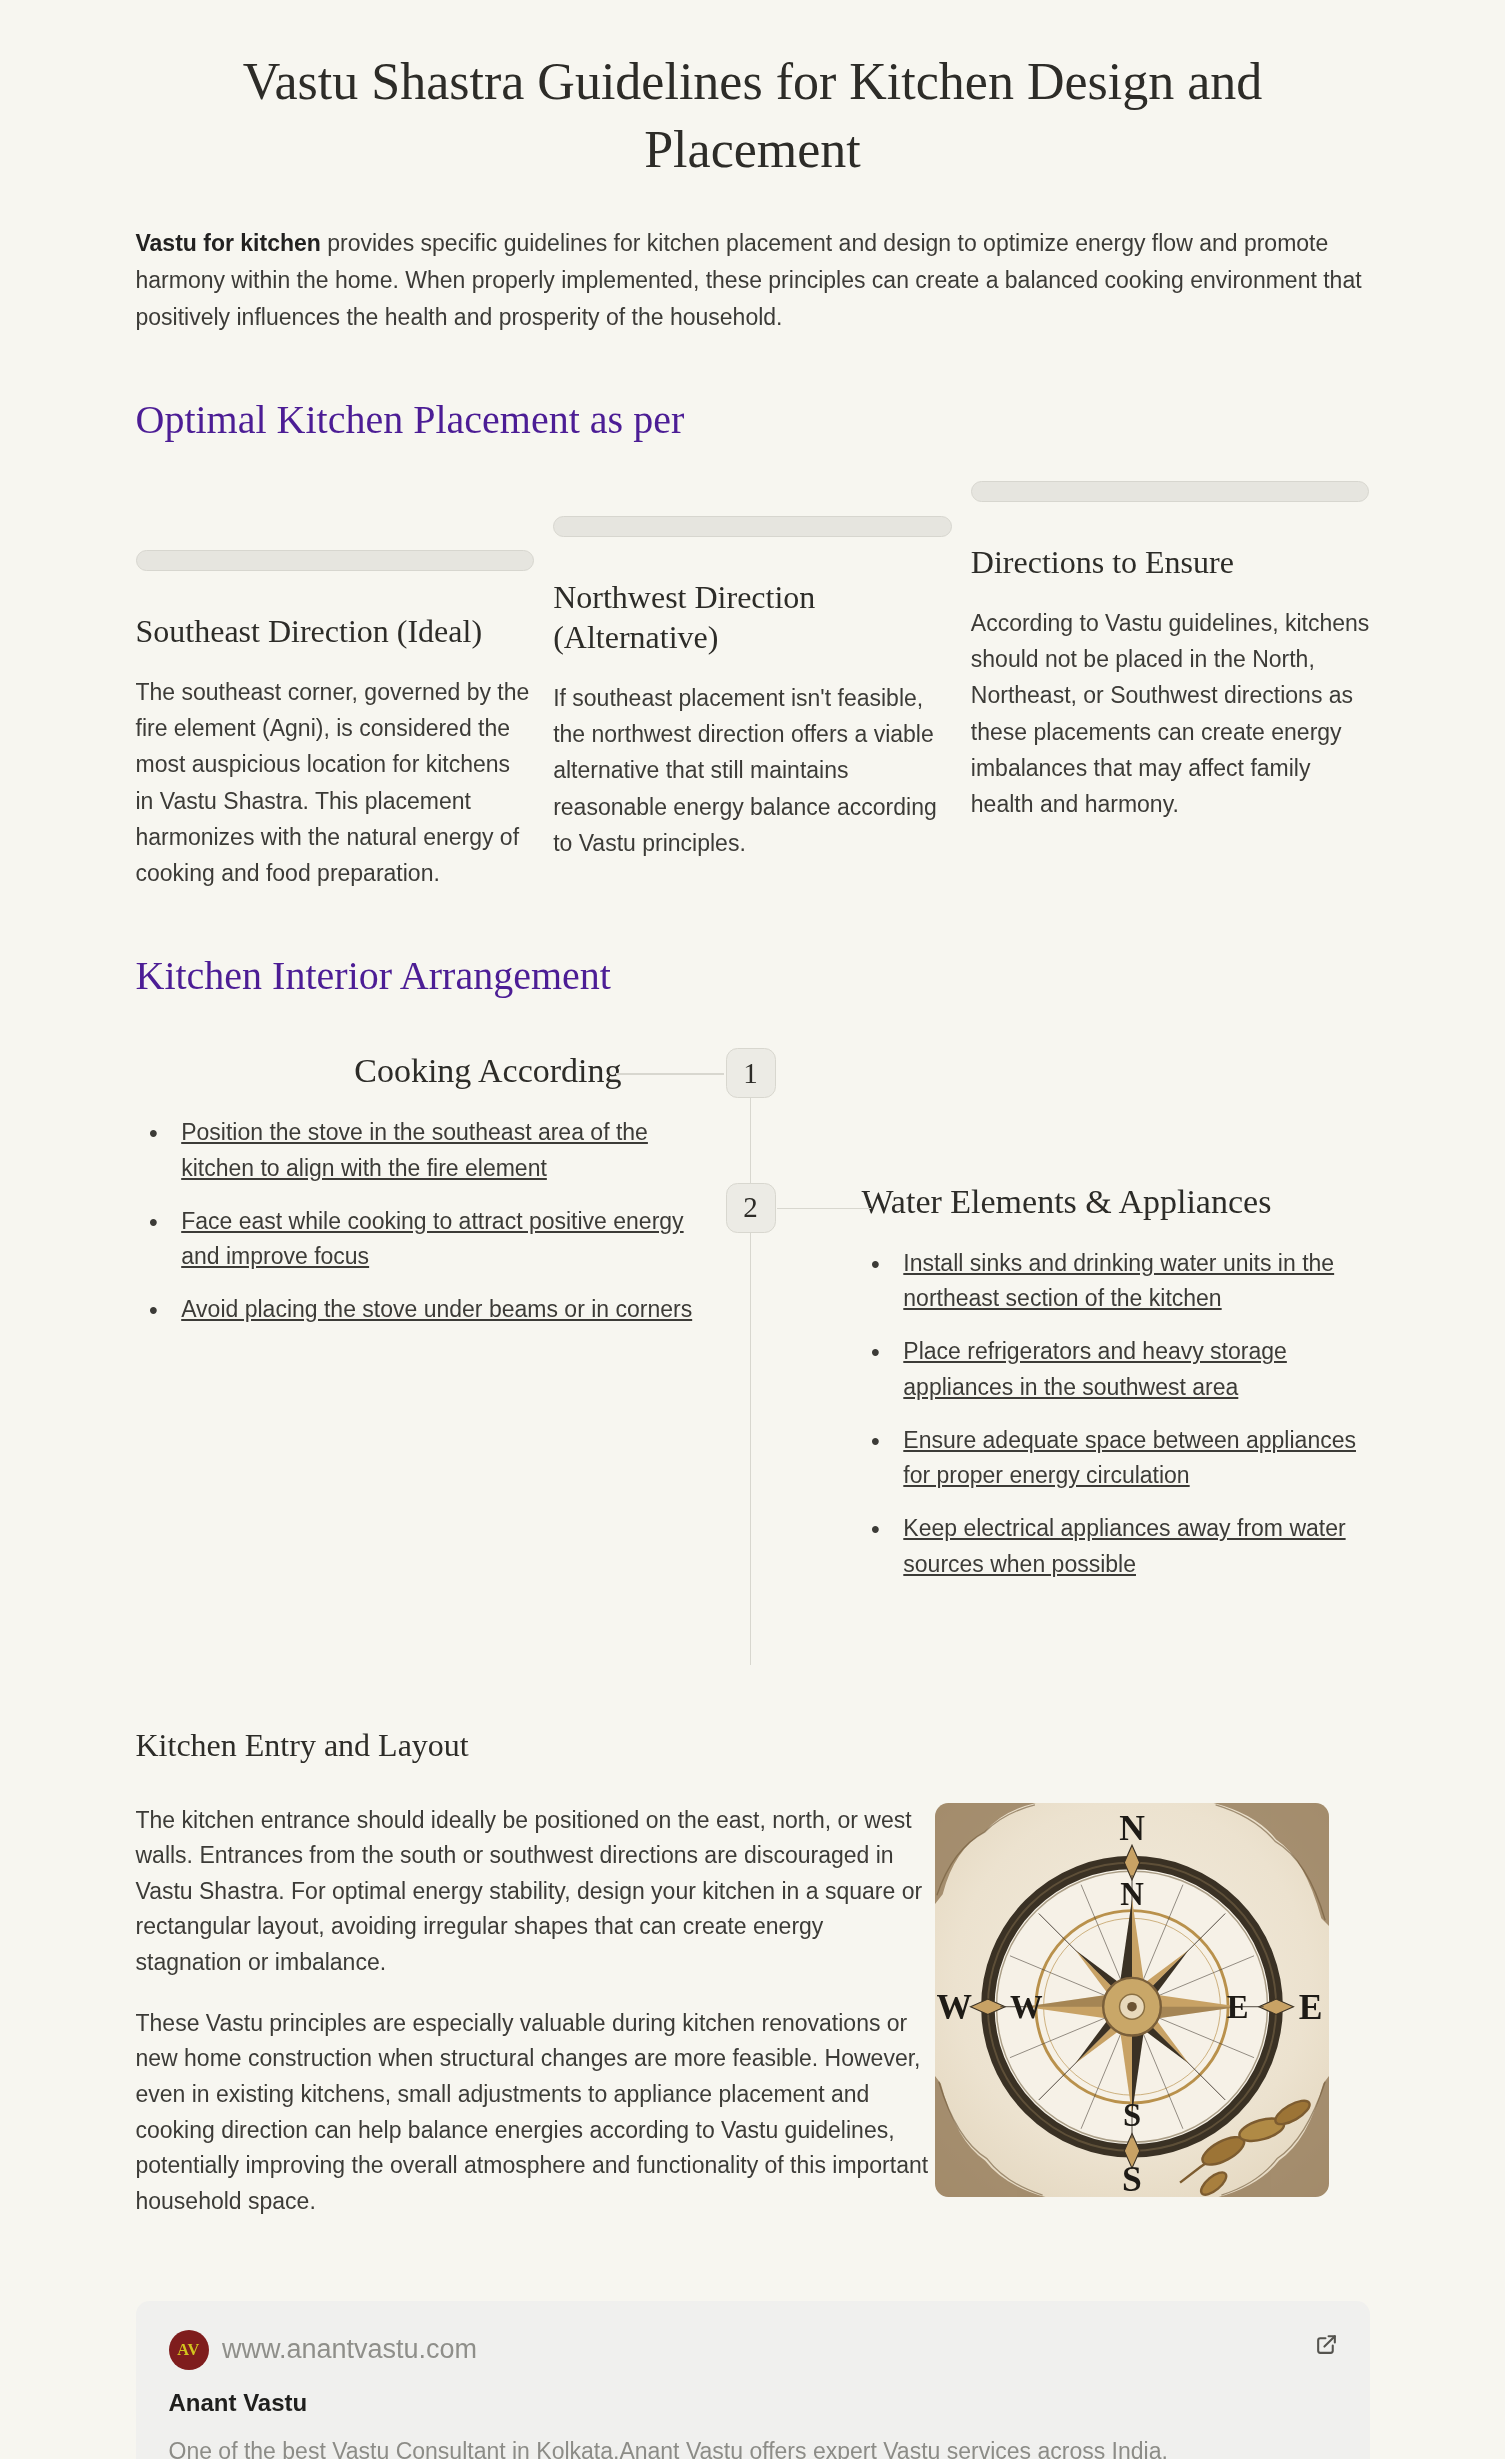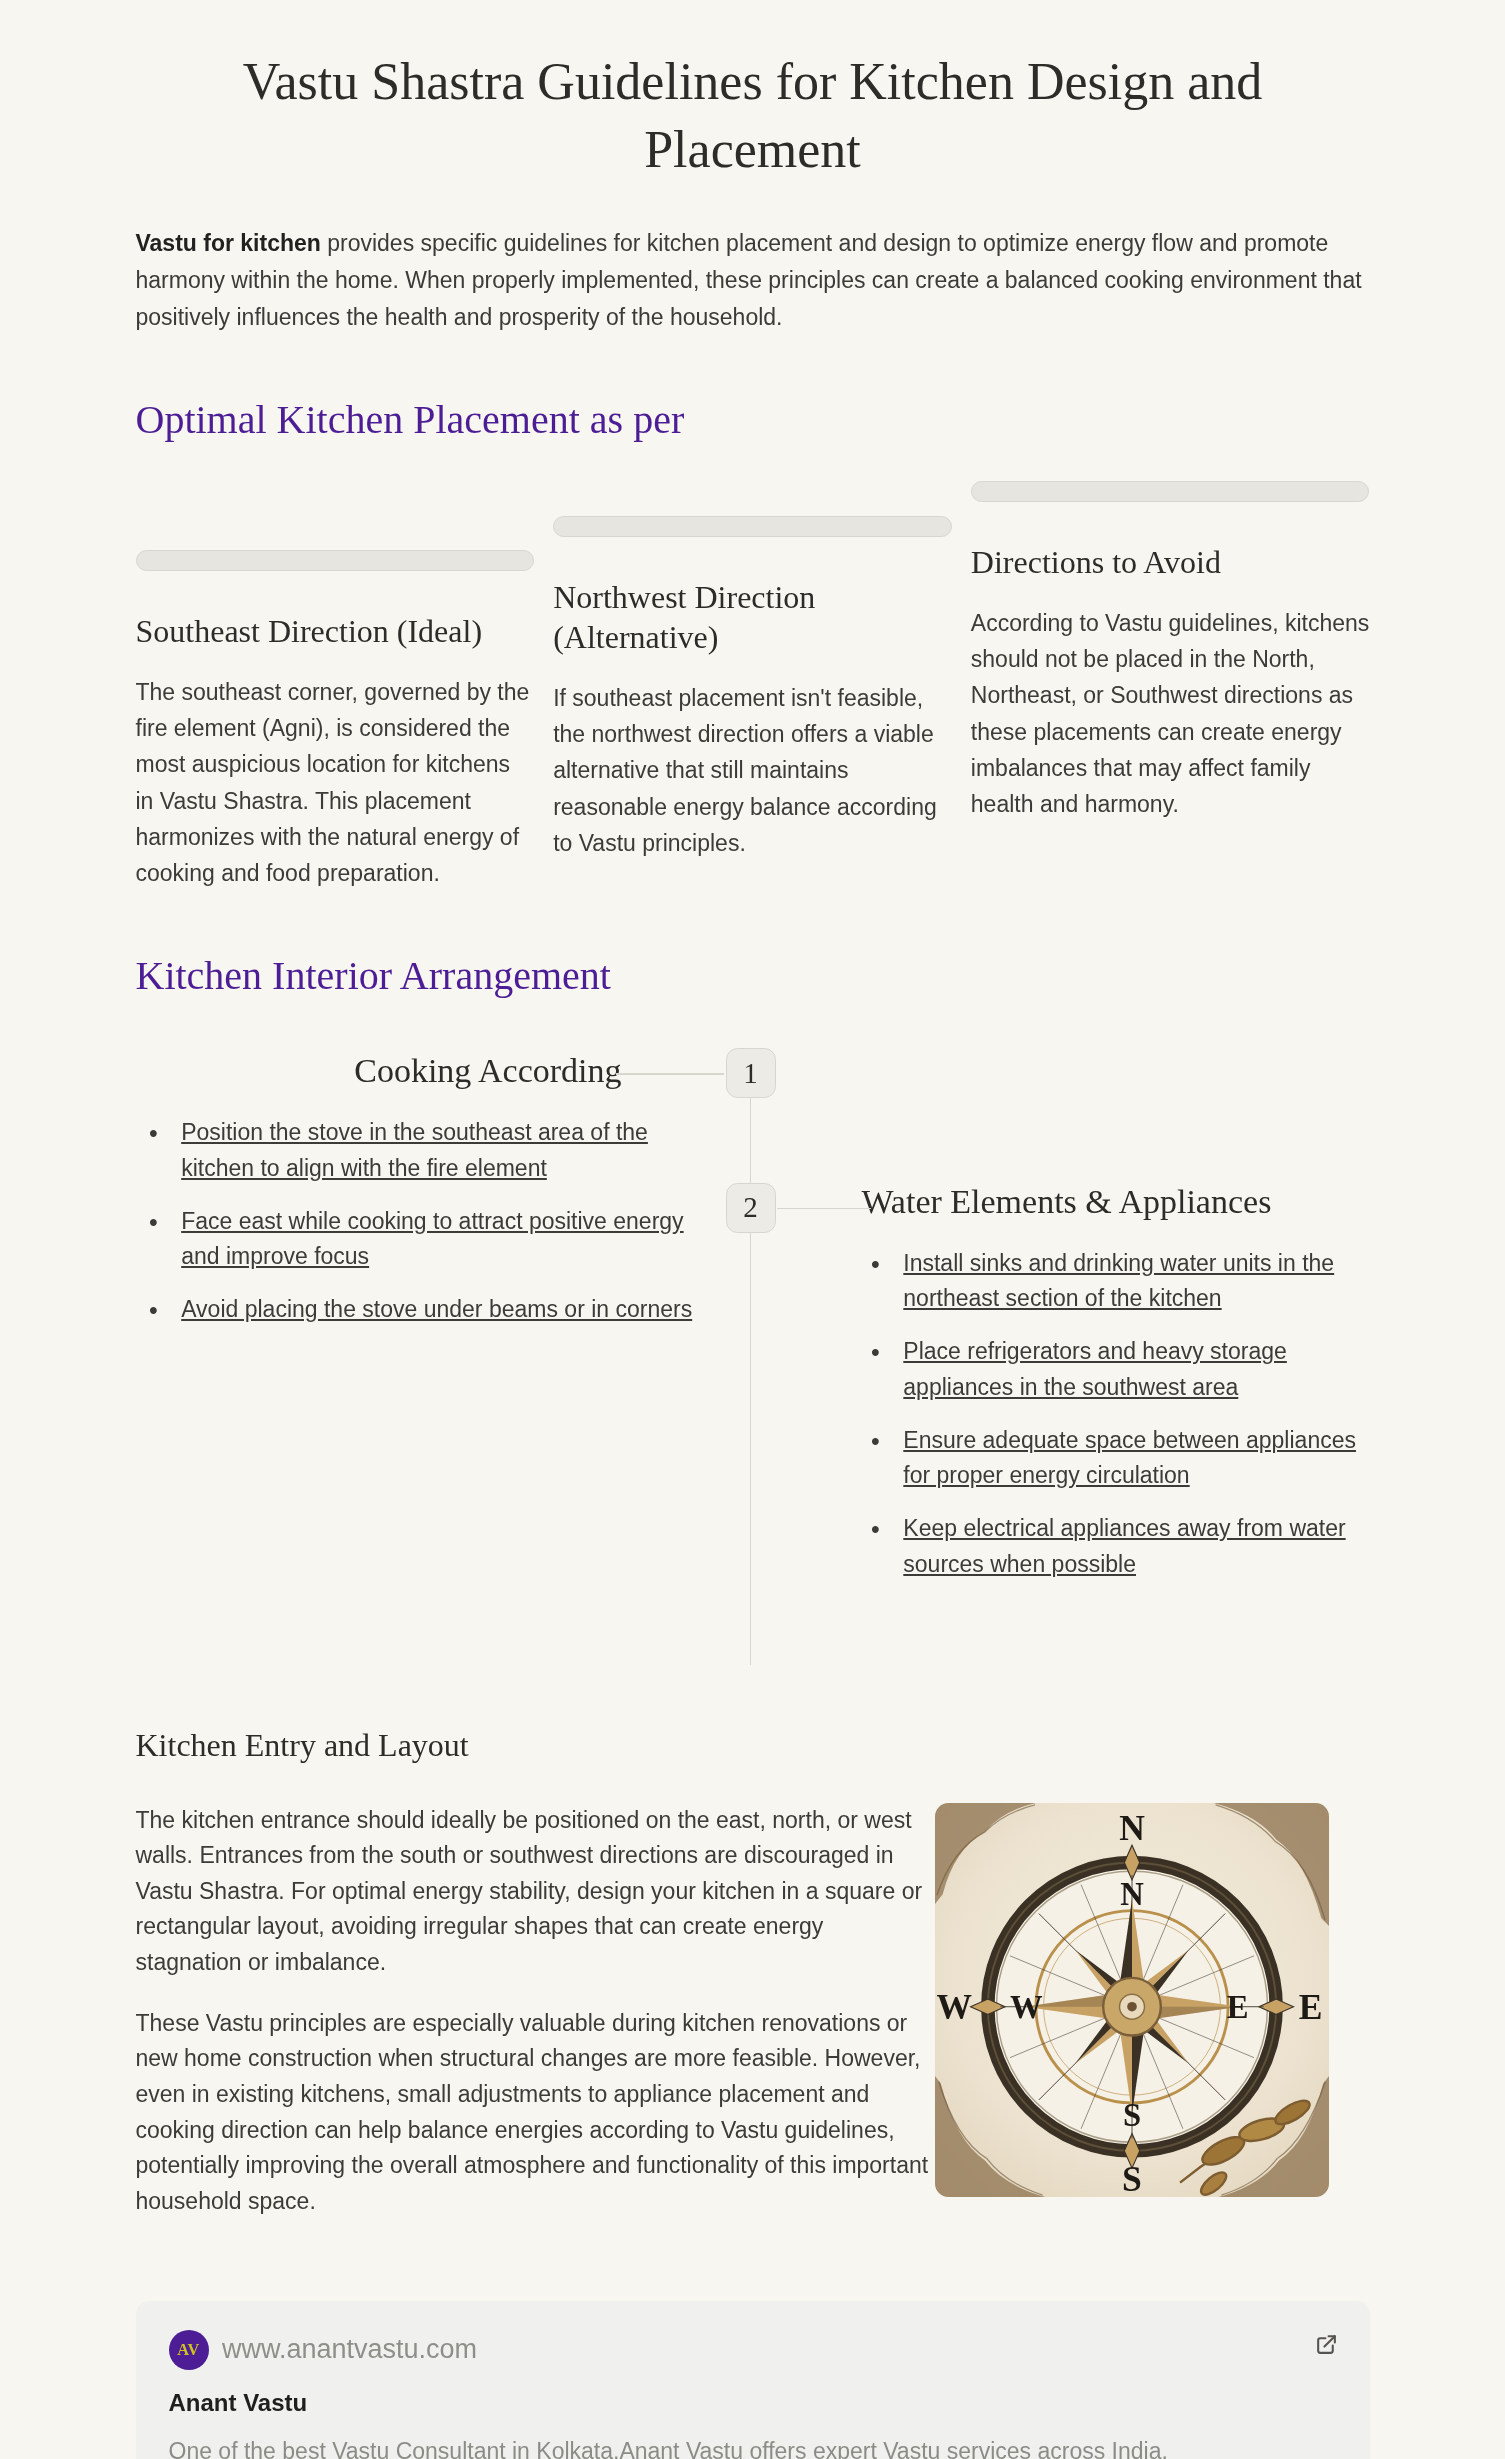--- a/index.html
+++ b/index.html
@@ -94,21 +94,21 @@
   .compass-fig { width:394px; height:394px; flex:none; }
   .compass-fig svg { display:block; border-radius:13.4px; }
 
   
   .link-card {
     margin-top:56px; background:#f0f0ee; border-radius:13.4px;
     padding:29px 33px 33px 33px; position:relative; cursor:pointer;
   }
   .card-top { display:flex; align-items:center; gap:13.4px; }
   .favicon {
-    width:40px; height:40px; border-radius:50%; background:#4c1d95;
+    width:40px; height:40px; border-radius:50%; background:#7f1d1d;
     display:flex; align-items:center; justify-content:center;
     font-family:"Liberation Serif", serif; font-weight:bold; font-size:16.3px;
     color:#d2c41e; letter-spacing:0.5px; flex:none;
   }
   .card-url { font-size:27px; color:#8f8f8a; }
   .ext-icon { position:absolute; top:31px; right:31px; }
   .card-title { margin-top:19px; font-size:24px; font-weight:bold; color:#1f1f1d; }
   .card-desc { margin-top:21px; font-size:23px; color:#8c8c87; }
 </style>
 </head>
@@ -131,21 +131,21 @@
     </div>
 
     <div class="col offset-2">
       <div class="skeleton"></div>
       <h3 class="sub">Northwest Direction (Alternative)</h3>
       <p>If southeast placement isn't feasible, the northwest direction offers a viable alternative that still maintains reasonable energy balance according to Vastu principles.</p>
     </div>
 
     <div class="col">
       <div class="skeleton"></div>
-      <h3 class="sub">Directions to Avoid</h3>
+      <h3 class="sub">Directions to Ensure</h3>
       <p>According to Vastu guidelines, kitchens should not be placed in the North, Northeast, or Southwest directions as these placements can create energy imbalances that may affect family health and harmony.</p>
     </div>
 
   </div>
 
   <h2 class="section">Kitchen Interior Arrangement</h2>
 
   <div class="timeline">
 
     <div class="tl-left">

